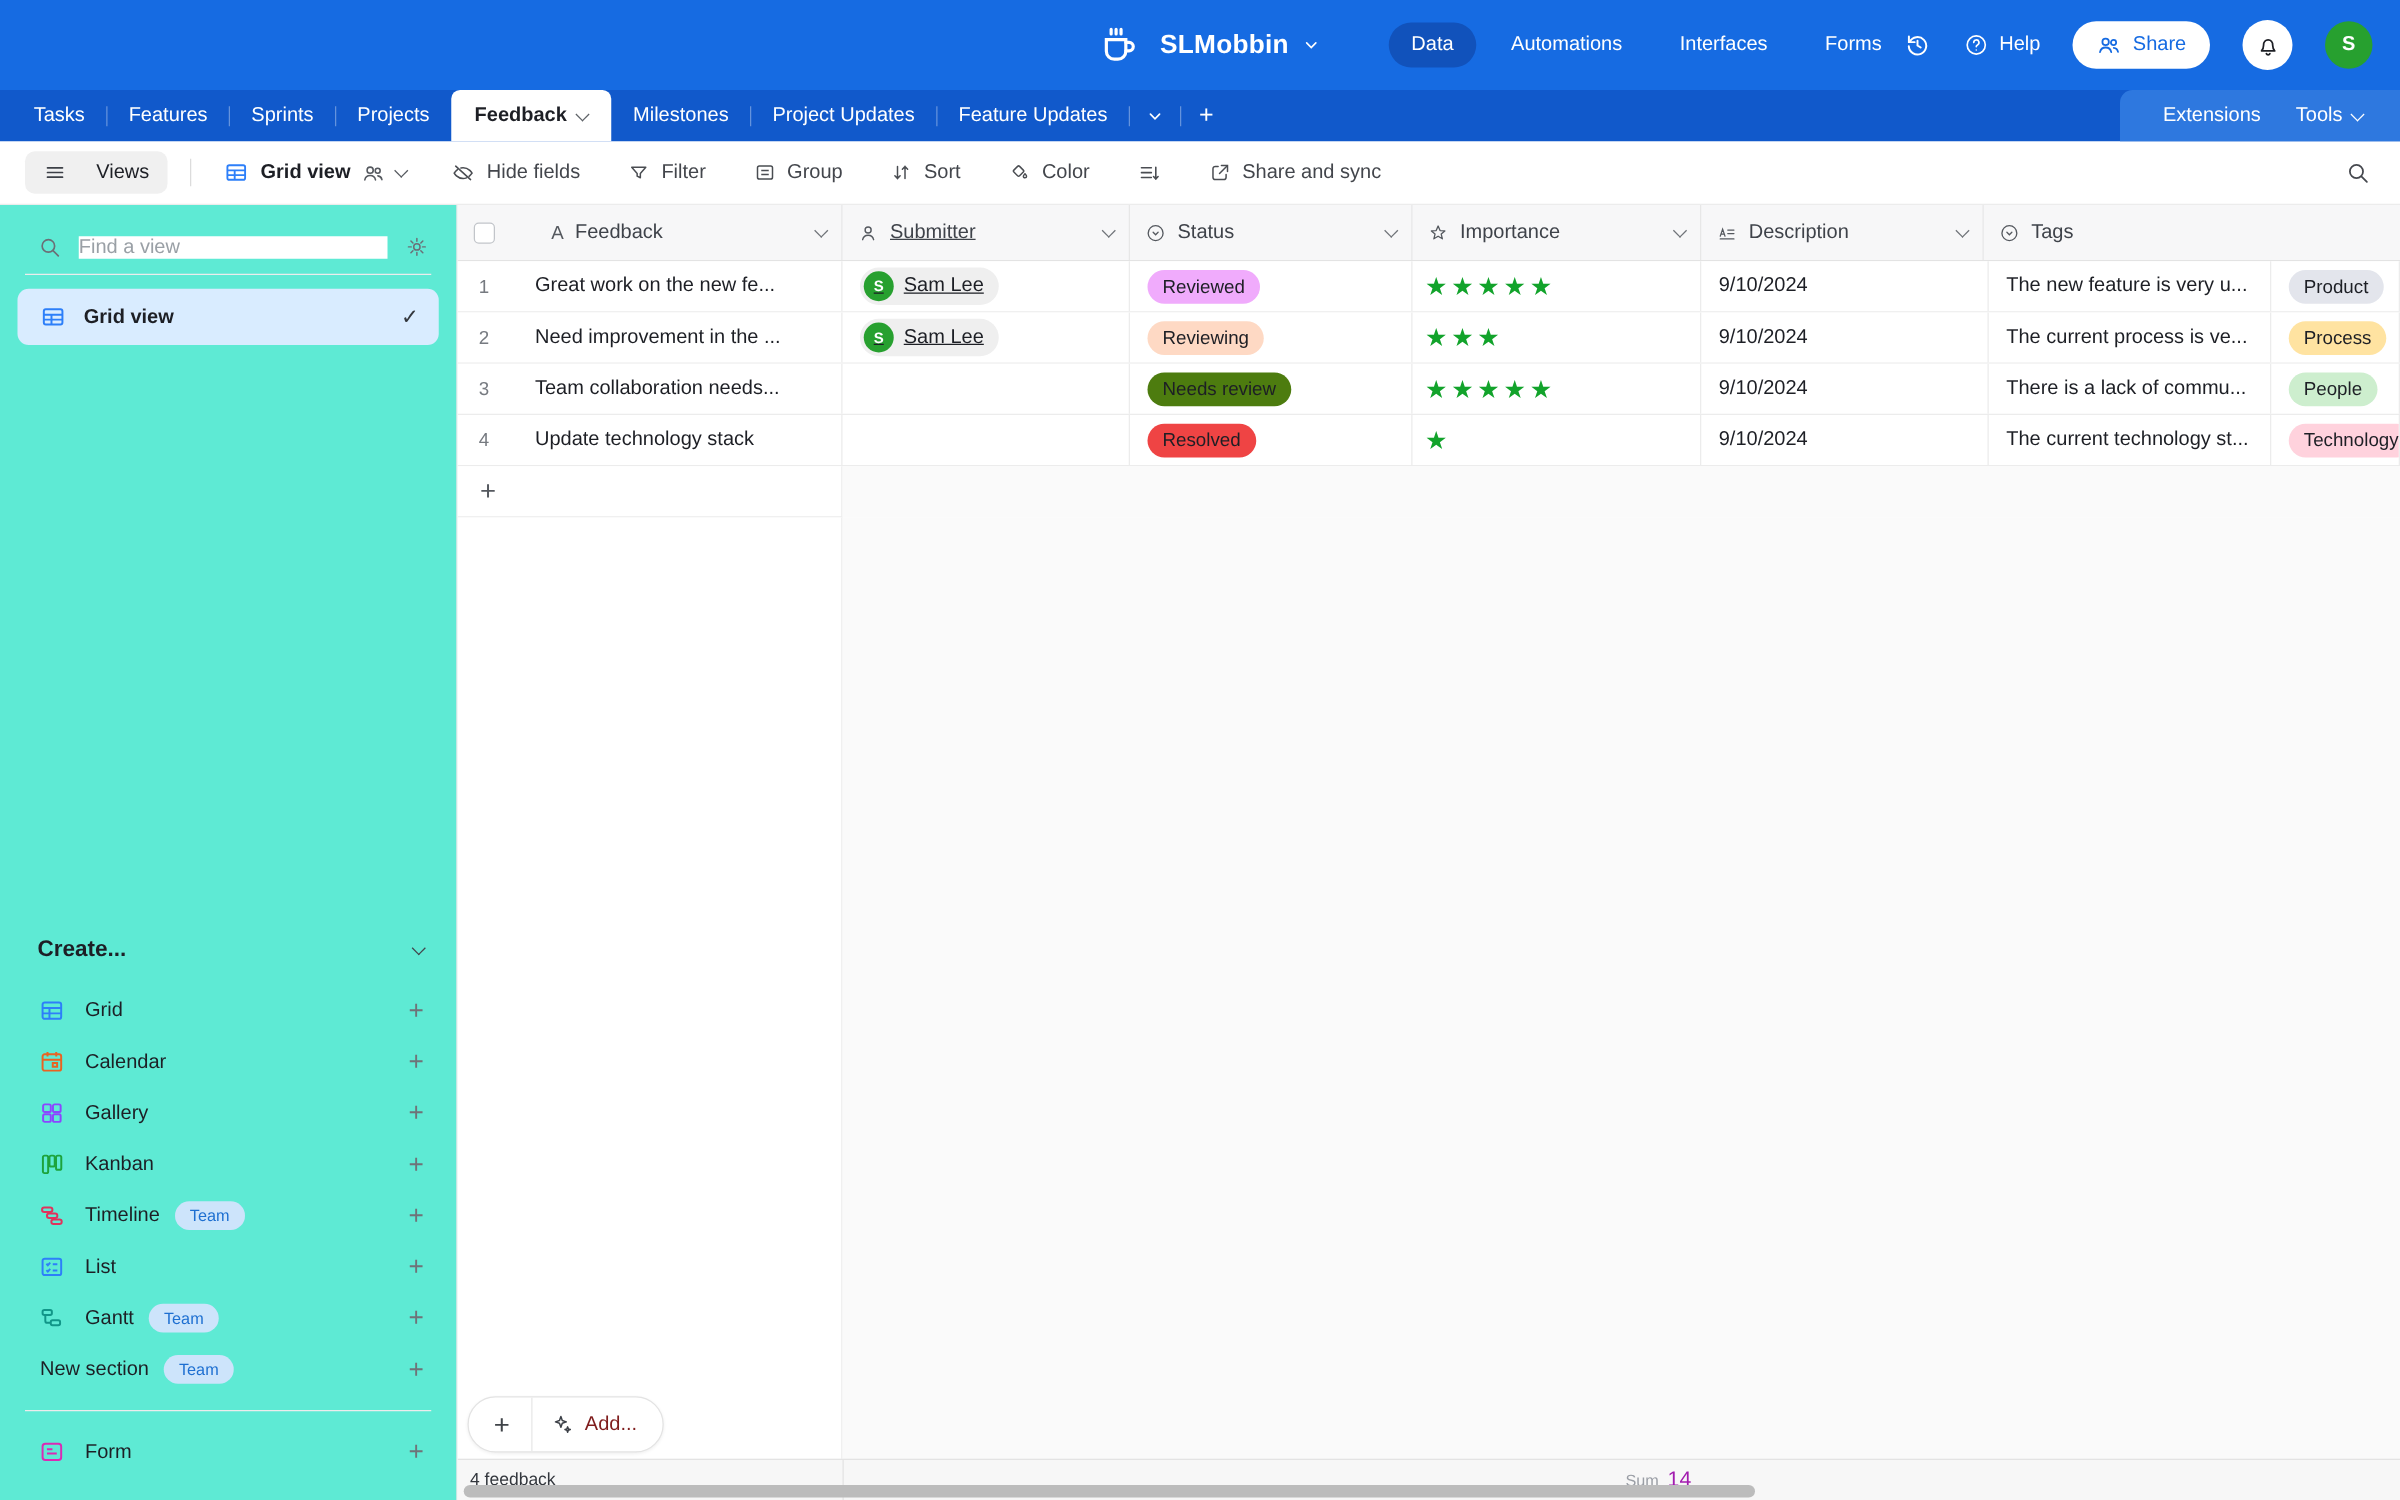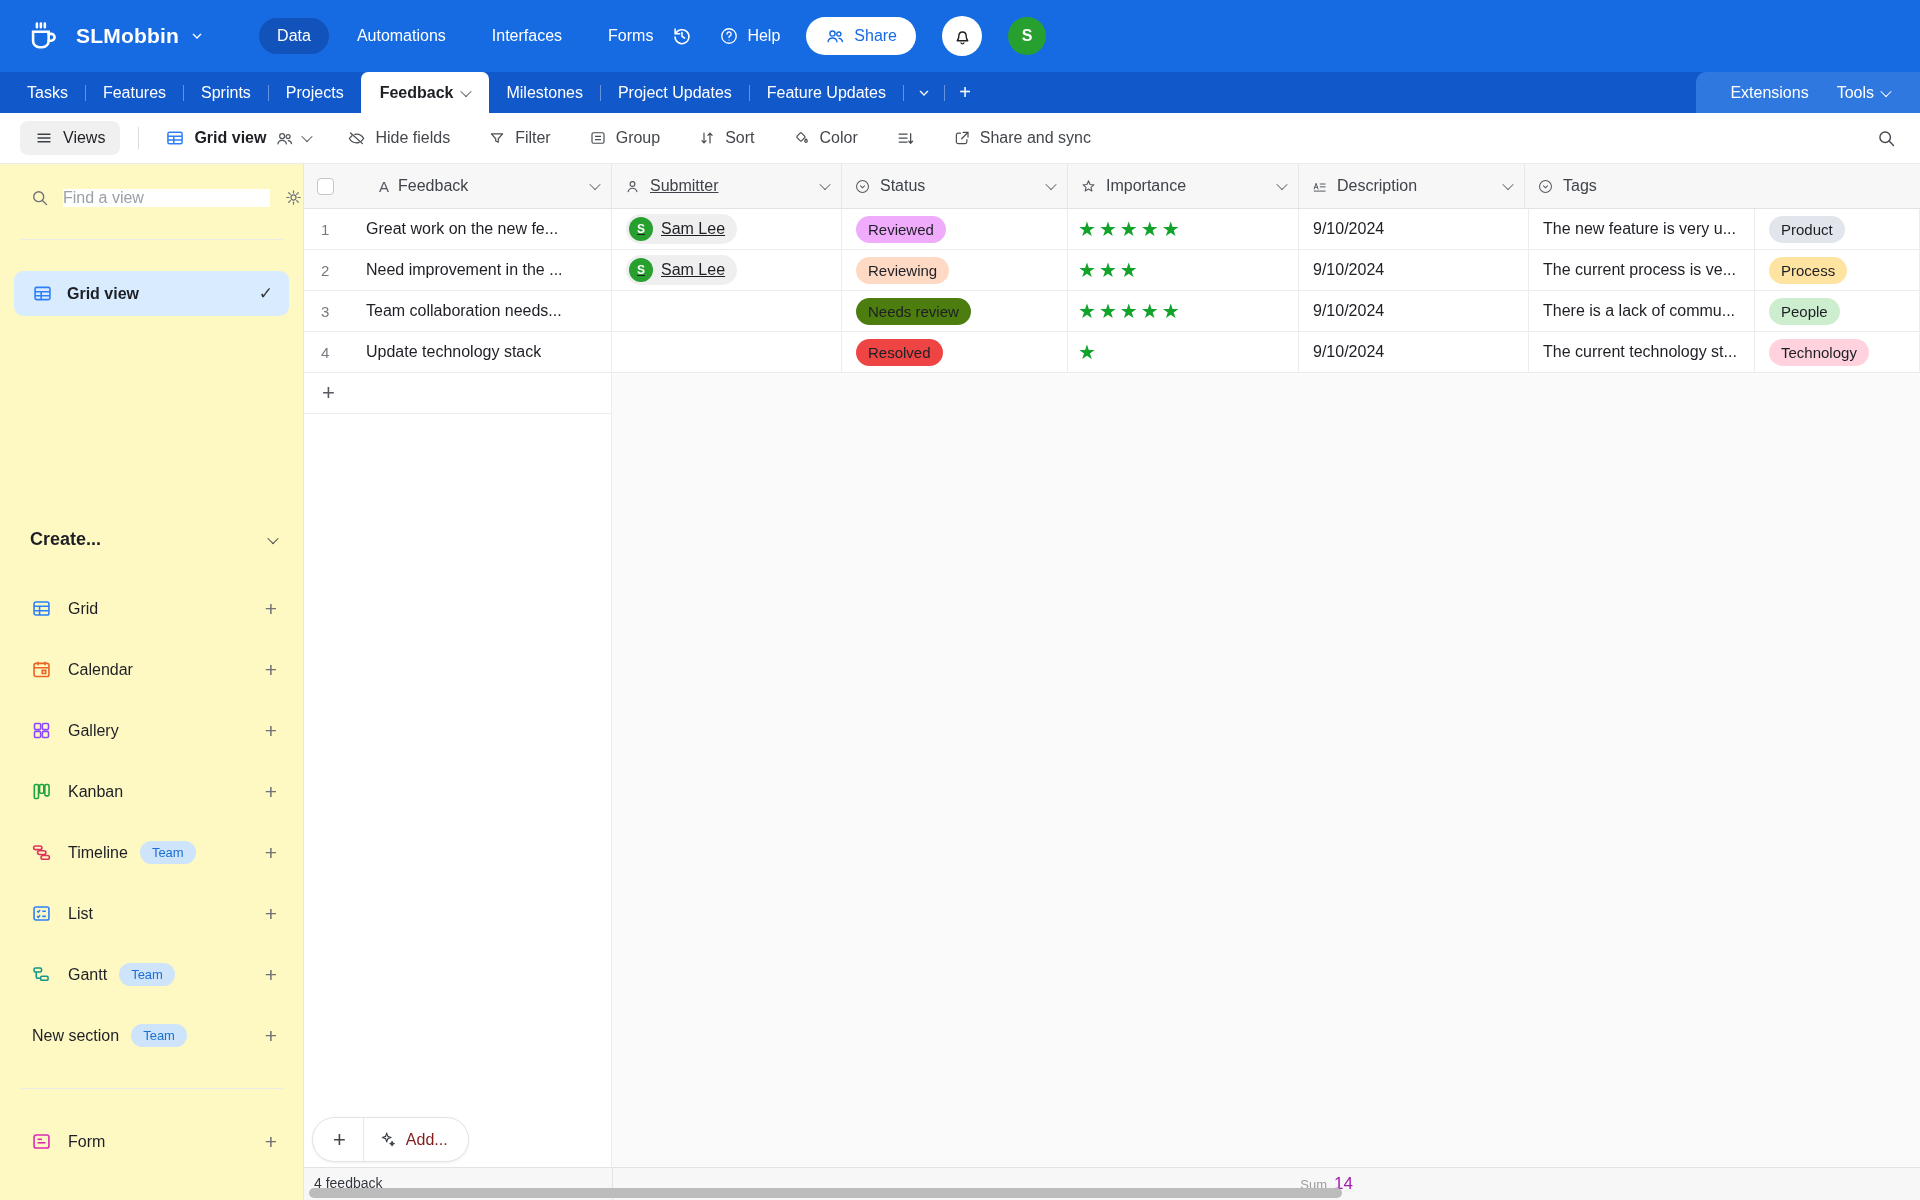--- a/index.html
+++ b/index.html
@@ -1,21 +1,21 @@
 <!DOCTYPE html>
 <html><head>
 <meta charset="utf-8">
 <style>
   * { margin:0; padding:0; box-sizing:border-box; }
   html,body { width:1920px; height:1200px; overflow:hidden; font-family:"Liberation Sans","DejaVu Sans",sans-serif; background:#fff; color:#1d1f25; }
   svg { display:block; }
   .ico { display:inline-flex; align-items:center; justify-content:center; flex:0 0 auto; }
 
   
-  .topbar { height:72px; background:#166be2; display:flex; align-items:center; justify-content:flex-start; padding:0 22px 0 26px; }
+  .topbar { height:72px; background:#166be2; display:flex; align-items:center; justify-content:flex-end; padding:0 22px 0 26px; }
   .tb-left { display:flex; align-items:center; }
   .logo { color:#fff; margin-right:16px; }
   .ws-name { color:#fff; font-size:21px; font-weight:bold; letter-spacing:.2px; }
   .ws-chev { color:#fff; margin-left:10px; }
   .top-nav { display:flex; align-items:center; margin-left:54px; gap:10px; }
   .top-nav-item { color:#fff; font-size:16px; padding:9px 18px; border-radius:18px; cursor:pointer; white-space:nowrap; }
   .top-nav-item.active { background:#1152bb; }
   .tb-right { display:flex; align-items:center; gap:26px; }
   .tb-iconbtn { color:#fff; cursor:pointer; }
   .help { display:flex; align-items:center; gap:8px; color:#fff; font-size:16px; cursor:pointer; }
@@ -30,32 +30,32 @@
   .tab.active { background:#fff; color:#1d1f25; font-weight:bold; border-radius:7px 7px 0 0; padding:0 19px; }
   .tab.active .chev { color:#5f6368; }
   .tabsep { width:1px; height:16px; background:rgba(255,255,255,.35); }
   .tab-util { color:#fff; width:40px; height:41px; display:flex; align-items:center; justify-content:center; cursor:pointer; font-size:20px; }
   .strip-right { background:#2e78df; border-radius:10px 0 0 0; display:flex; align-items:center; gap:8px; padding:0 20px 0 24px; margin-left:8px; }
   .strip-right .rlink { color:#fff; font-size:16px; padding:6px 10px; cursor:pointer; display:flex; align-items:center; gap:8px; white-space:nowrap; }
 
   
   .toolbar { height:51px; background:#fff; border-bottom:1px solid #ececec; display:flex; align-items:center; justify-content:space-between; padding:0 24px 0 20px; }
   .tl-left { display:flex; align-items:center; gap:18px; }
-  .views-btn { display:flex; align-items:center; gap:10px; background:#f0f0f0; border-radius:8px; padding:8px 15px; font-size:16px; color:#1d1f25; cursor:pointer; }
+  .views-btn { display:flex; align-items:center; gap:24px; background:#f0f0f0; border-radius:8px; padding:8px 15px; font-size:16px; color:#1d1f25; cursor:pointer; }
   .tb-divider { width:1px; height:22px; background:#dcdcdc; }
   .viewname-group { display:flex; align-items:center; gap:9px; padding:0 8px; cursor:pointer; }
   .viewname { font-size:16px; font-weight:bold; color:#1d1f25; }
   .tool-btn { display:flex; align-items:center; gap:9px; font-size:16px; color:#43464c; padding:7px 10px; border-radius:6px; cursor:pointer; white-space:nowrap; }
   .tool-btn .ico { color:#4a4d52; }
   .chev { width:8px; height:8px; border-right:1.7px solid currentColor; border-bottom:1.7px solid currentColor; transform:rotate(45deg) translate(-1px,-1px); display:inline-block; }
   .search-btn { color:#45484e; cursor:pointer; }
 
   
   .content { display:flex; height:1036px; }
-  .sidebar { width:304px; border-right:1px solid #e6e6e6; background:#fef9c3; display:flex; flex-direction:column; padding-top:14px;gap:20px; }
+  .sidebar { width:366px; border-right:1px solid #e6e6e6; background:#5eead4; display:flex; flex-direction:column; padding-top:14px; }
   .main { flex:1; position:relative; display:flex; flex-direction:column; background:#fff; overflow:hidden; }
 
   
   .find-row { display:flex; align-items:center; padding:10px 22px 12px 30px; gap:14px; }
   .find-input { border:none; outline:none; flex:1; font-size:16px; font-family:inherit; color:#1d1f25; }
   .find-input::placeholder { color:#9aa0a6; }
   .find-row .ico { color:#6b6f76; }
   .sb-divider { height:1px; background:#ececec; margin:0 20px; }
   .view-item { margin:11px 14px 0 14px; height:45px; border-radius:9px; display:flex; align-items:center; padding:0 16px 0 18px; cursor:pointer; }
   .view-item.selected { background:#d9ecff; }

